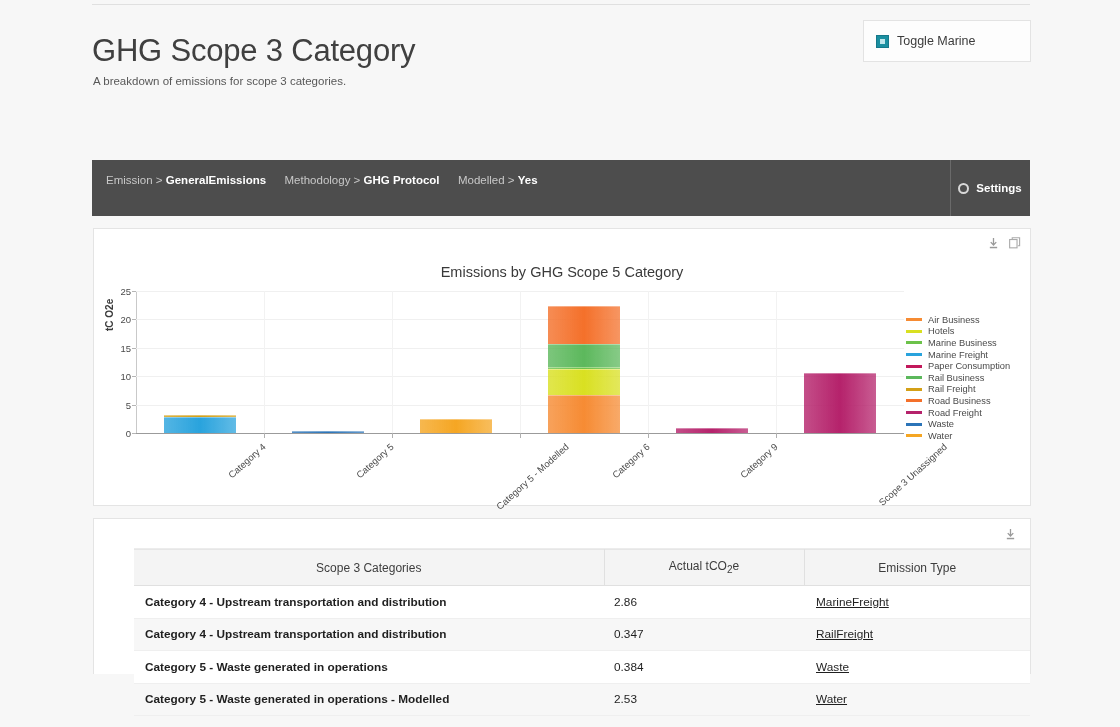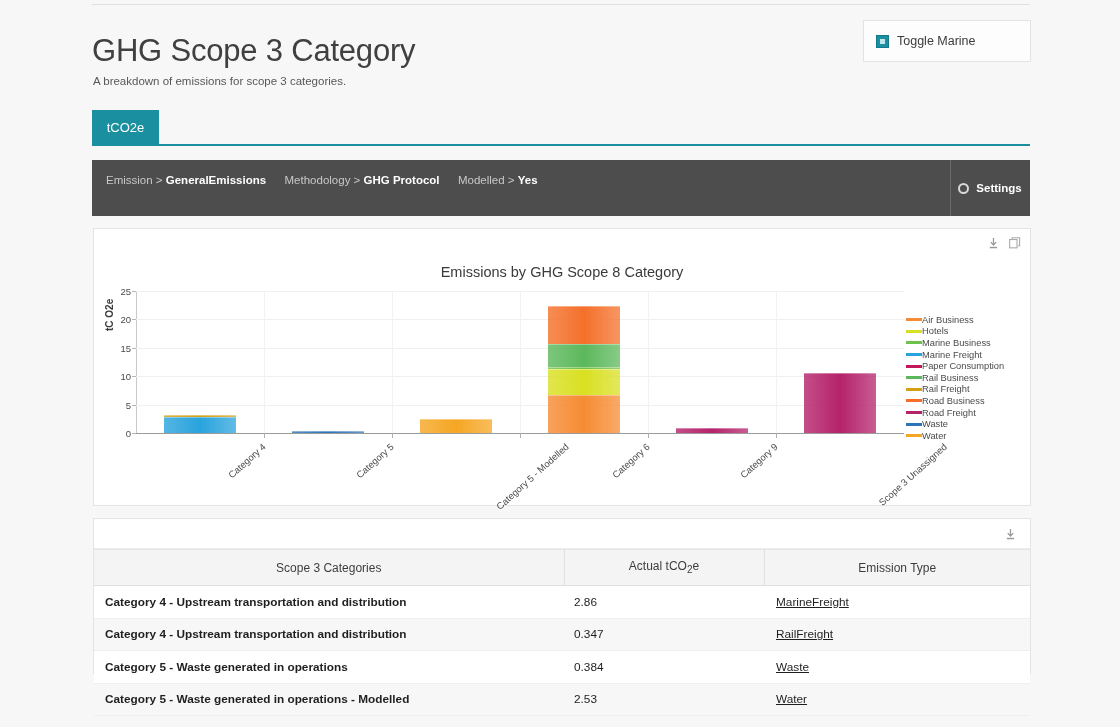--- a/index.html
+++ b/index.html
@@ -147,30 +147,30 @@
     position: absolute; top: 150px; font-size: 9.5px; color: #4a4a4a;
     transform: rotate(-42deg); transform-origin: right top;
     white-space: nowrap; text-align: right;
   }
 
   .legend {
     position: absolute; left: 812px; top: 85px;
     display: flex; flex-direction: column; gap: 0px;
   }
   .legend-item {
-    display: flex; align-items: center; height: 11.6px;
+    display: flex; align-items: center; gap: 6px; height: 11.6px;
   }
   .legend-swatch { width: 16px; height: 3px; flex: 0 0 auto; }
   .legend-text { font-size: 9.3px; color: #4a4a4a; white-space: nowrap; }
 
   
   .table-panel {
     position: absolute; left: 93px; top: 518px;
     width: 938px; height: 156px;
-    background: #ffffff; border: 1px solid #e4e4e4; border-bottom: none;
+    background: #ffffff; border: 1px solid #e4e4e4; border-bottom: none; padding-left: 40px;
   }
   .table-toolbar {
     height: 30px; position: relative; border-bottom: 1px solid #ececec;
   }
   .table-toolbar .icon-dl { position: absolute; right: 14px; top: 9px; }
   table { width: 100%; border-collapse: collapse; }
   thead th {
     background: #f4f4f4; border-top: 1px solid #e6e6e6;
     border-bottom: 1px solid #e0e0e0; border-right: 1px solid #e0e0e0;
     font-size: 12px; font-weight: 400; color: #3d3d3d;
@@ -195,24 +195,20 @@
   <div class="top-divider"></div>
 
   <div class="toggle-box">
     <span class="toggle-check"></span>
     <span class="toggle-label">Toggle Marine</span>
   </div>
 
   <div class="page-title">GHG Scope 3 Category</div>
   <div class="page-sub">A breakdown of emissions for scope 3 categories.</div>
 
-  <div class="tab-strip">
-    <div class="tab">tCO2e</div>
-    <div class="tab-underline"></div>
-  </div>
 
   <div class="filter-bar">
     <div class="filter-lines">
       <div class="filter-row">
         <span class="fl">Emission &gt;</span>
         <span class="fv">GeneralEmissions</span>
         <span class="fgap-s"></span>
         <span class="fl">Methodology &gt;</span>
         <span class="fv">GHG Protocol</span>
         <span class="fgap-s"></span>
@@ -236,21 +232,21 @@
         </svg>
       </span>
       <span class="icon-copy">
         <svg viewBox="0 0 13 14" width="12" height="13">
           <rect x="0.7" y="2.7" width="8" height="9" stroke="#aaaaaa" stroke-width="1.2" fill="none"></rect>
           <path d="M3.5 2.2 L3.5 0.8 L11.5 0.8 L11.5 9.5 L9.6 9.5" stroke="#aaaaaa" stroke-width="1.2" fill="none"></path>
         </svg>
       </span>
     </div>
 
-    <div class="chart-title">Emissions by GHG Scope 8 Category</div>
+    <div class="chart-title">Emissions by GHG Scope 5 Category</div>
 
     <div class="plot">
       <div class="y-label">tC O2e</div>
       <div class="y-axis-line"></div>
       <div class="x-axis-line"></div>
       <div id="grid-layer">
           <div class="gridline" style="top: 113.6px;"></div>
           <div class="gridline" style="top: 85.2px;"></div>
           <div class="gridline" style="top: 56.8px;"></div>
           <div class="gridline" style="top: 28.4px;"></div>

